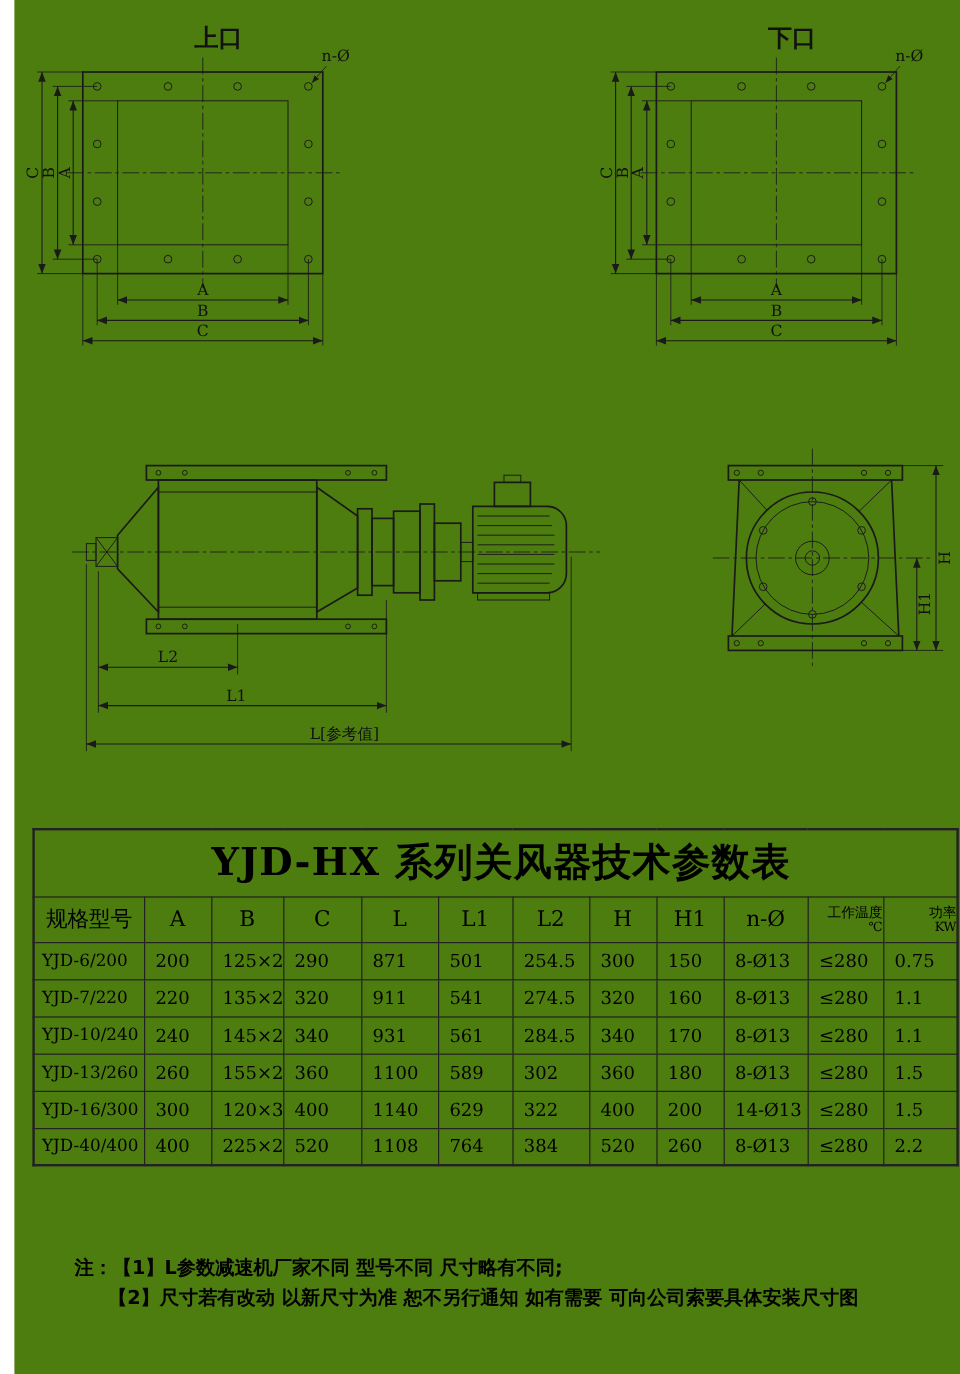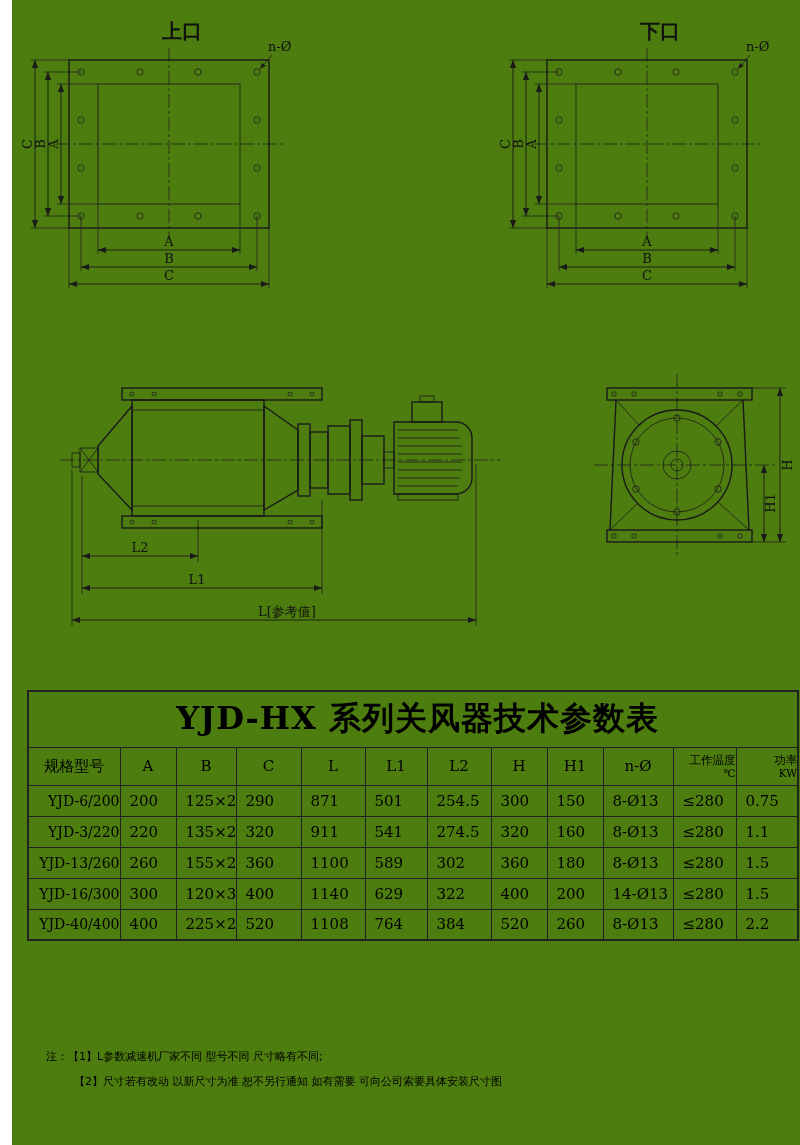--- a/index.html
+++ b/index.html
@@ -21,29 +21,29 @@
   table.spec-table {
     position:absolute; left:15px; top:690px; width:770px;
     border-collapse:collapse; table-layout:fixed;
     font-family:"DejaVu Serif","Liberation Serif",serif; color:#000;
     border:2px solid #222;
   }
   .spec-table td, .spec-table th { border:1px solid #222; font-weight:normal; overflow:hidden; }
   .spec-table .title-cell {
     height:56px; text-align:center; font-size:32px; font-weight:600; letter-spacing:1px;
   }
-  .spec-table th { height:38px; text-align:center; font-size:15px; }
+  .spec-table th { height:38px; text-align:center; font-size:18px; }
   .spec-table th.two-line { font-size:11.5px; line-height:13px;text-align:right; }
   .spec-table th.two-line .sub { font-size:10.5px; line-height:12px; }
   .spec-table td { height:31px; font-size:15px; text-align:left; padding-left:9px; vertical-align:middle; }
-  .spec-table td[data-name="model-cell"] { font-size:14px; padding-left:6px;text-align:right; }
+  .spec-table td[data-name="model-cell"] { font-size:14px; padding-left:6px; }
 
   .notes {
-    position:absolute; left:34px; top:1044px;
-    font-family:"DejaVu Sans", sans-serif; font-size:11px; font-weight:normal;
+    position:absolute; left:50px; top:1044px;
+    font-family:"DejaVu Sans", sans-serif; font-size:16px; font-weight:bold;
     line-height:25px; color:#000;
   }
   .notes .l2 { margin-left:28px; }
 </style>
 </head>
 <body>
 
 <div class="page" data-name="spec-sheet-page">
 
   <svg width="0" height="0" style="position:absolute" aria-hidden="true">
@@ -334,29 +334,43 @@
           <td data-name="value-cell">871</td>
           <td data-name="value-cell">501</td>
           <td data-name="value-cell">254.5</td>
           <td data-name="value-cell">300</td>
           <td data-name="value-cell">150</td>
           <td data-name="value-cell">8-Ø13</td>
           <td data-name="value-cell">≤280</td>
           <td data-name="value-cell">0.75</td>
         </tr>
         <tr data-name="table-row">
-          <td data-name="model-cell">YJD-3/220</td>
+          <td data-name="model-cell">YJD-7/220</td>
           <td data-name="value-cell">220</td>
           <td data-name="value-cell">135×2</td>
           <td data-name="value-cell">320</td>
           <td data-name="value-cell">911</td>
           <td data-name="value-cell">541</td>
           <td data-name="value-cell">274.5</td>
           <td data-name="value-cell">320</td>
           <td data-name="value-cell">160</td>
+          <td data-name="value-cell">8-Ø13</td>
+          <td data-name="value-cell">≤280</td>
+          <td data-name="value-cell">1.1</td>
+        </tr>
+        <tr data-name="table-row">
+          <td data-name="model-cell">YJD-10/240</td>
+          <td data-name="value-cell">240</td>
+          <td data-name="value-cell">145×2</td>
+          <td data-name="value-cell">340</td>
+          <td data-name="value-cell">931</td>
+          <td data-name="value-cell">561</td>
+          <td data-name="value-cell">284.5</td>
+          <td data-name="value-cell">340</td>
+          <td data-name="value-cell">170</td>
           <td data-name="value-cell">8-Ø13</td>
           <td data-name="value-cell">≤280</td>
           <td data-name="value-cell">1.1</td>
         </tr>
         <tr data-name="table-row">
           <td data-name="model-cell">YJD-13/260</td>
           <td data-name="value-cell">260</td>
           <td data-name="value-cell">155×2</td>
           <td data-name="value-cell">360</td>
           <td data-name="value-cell">1100</td>

